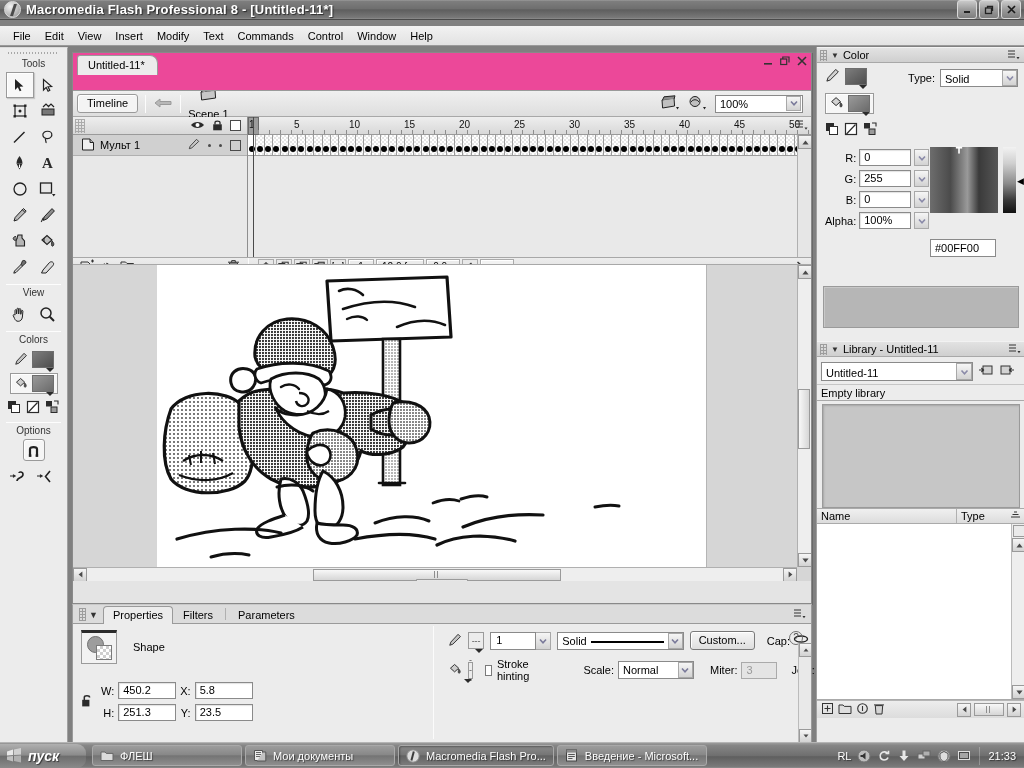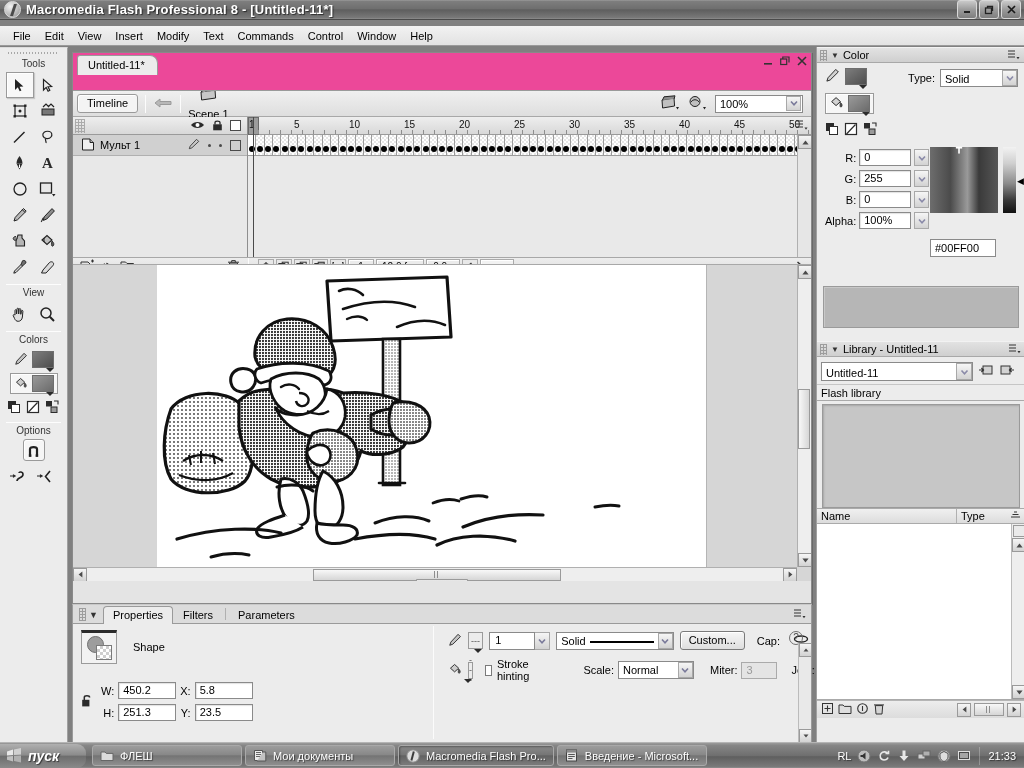--- a/index.html
+++ b/index.html
@@ -1256,21 +1256,21 @@
           <span class="stylesel">
             <span>Solid</span>
             <span class="line"></span>
             <span class="arw">
               <svg width="8" height="6" viewBox="0 0 8 6">
                   <path d="M1 1.5 L4 4.8 L7 1.5" fill="none" stroke="#7a7a9a" stroke-width="1.6"></path>
                 </svg>
             </span>
           </span>
           <span class="btn3d">Custom...</span>
-          <span style="margin-left:6px; display:flex; align-items:center; gap:13px;">
+          <span style="margin-left:6px; display:flex; align-items:center; gap:3px;">
             <span>Cap:</span>
             <span>
               <svg width="18" height="14" viewBox="0 0 18 14">
                   <ellipse cx="8" cy="6" rx="6.5" ry="3" fill="none" stroke="#222" stroke-width="1.4"></ellipse>
                   <path d="M12 10.5 L16 10.5 L14 13 Z" fill="#222"></path>
                 </svg>
             </span>
           </span>
         </div>
 
@@ -1461,21 +1461,21 @@
               <path d="M1 7 L5 7 M3.4 5 L5.5 7 L3.4 9" fill="none" stroke="#333" stroke-width="1.2"></path>
             </svg>
         </span>
         <span>
           <svg width="16" height="15" viewBox="0 0 16 15">
               <rect x="2" y="3" width="9" height="8" fill="#d2d2d2" stroke="#333"></rect>
               <path d="M15 7 L11 7 M12.6 5 L10.5 7 L12.6 9" fill="none" stroke="#333" stroke-width="1.2"></path>
             </svg>
         </span>
       </div>
-      <div class="lib-empty">Flash library</div>
+      <div class="lib-empty">Empty library</div>
       <div class="lib-preview"></div>
       <div class="lib-colhead">
         <span class="c" style="width:140px;">Name</span>
         <span class="c" style="width:48px; border-right:none;">Type</span>
         <span style="margin-left:auto; padding-right:4px;">
           <svg width="11" height="10" viewBox="0 0 11 10">
               <path d="M1 7 L10 7 M2.5 4.5 L8.5 4.5 M4 2 L7 2" stroke="#333" stroke-width="1.2"></path>
             </svg>
         </span>
       </div>

